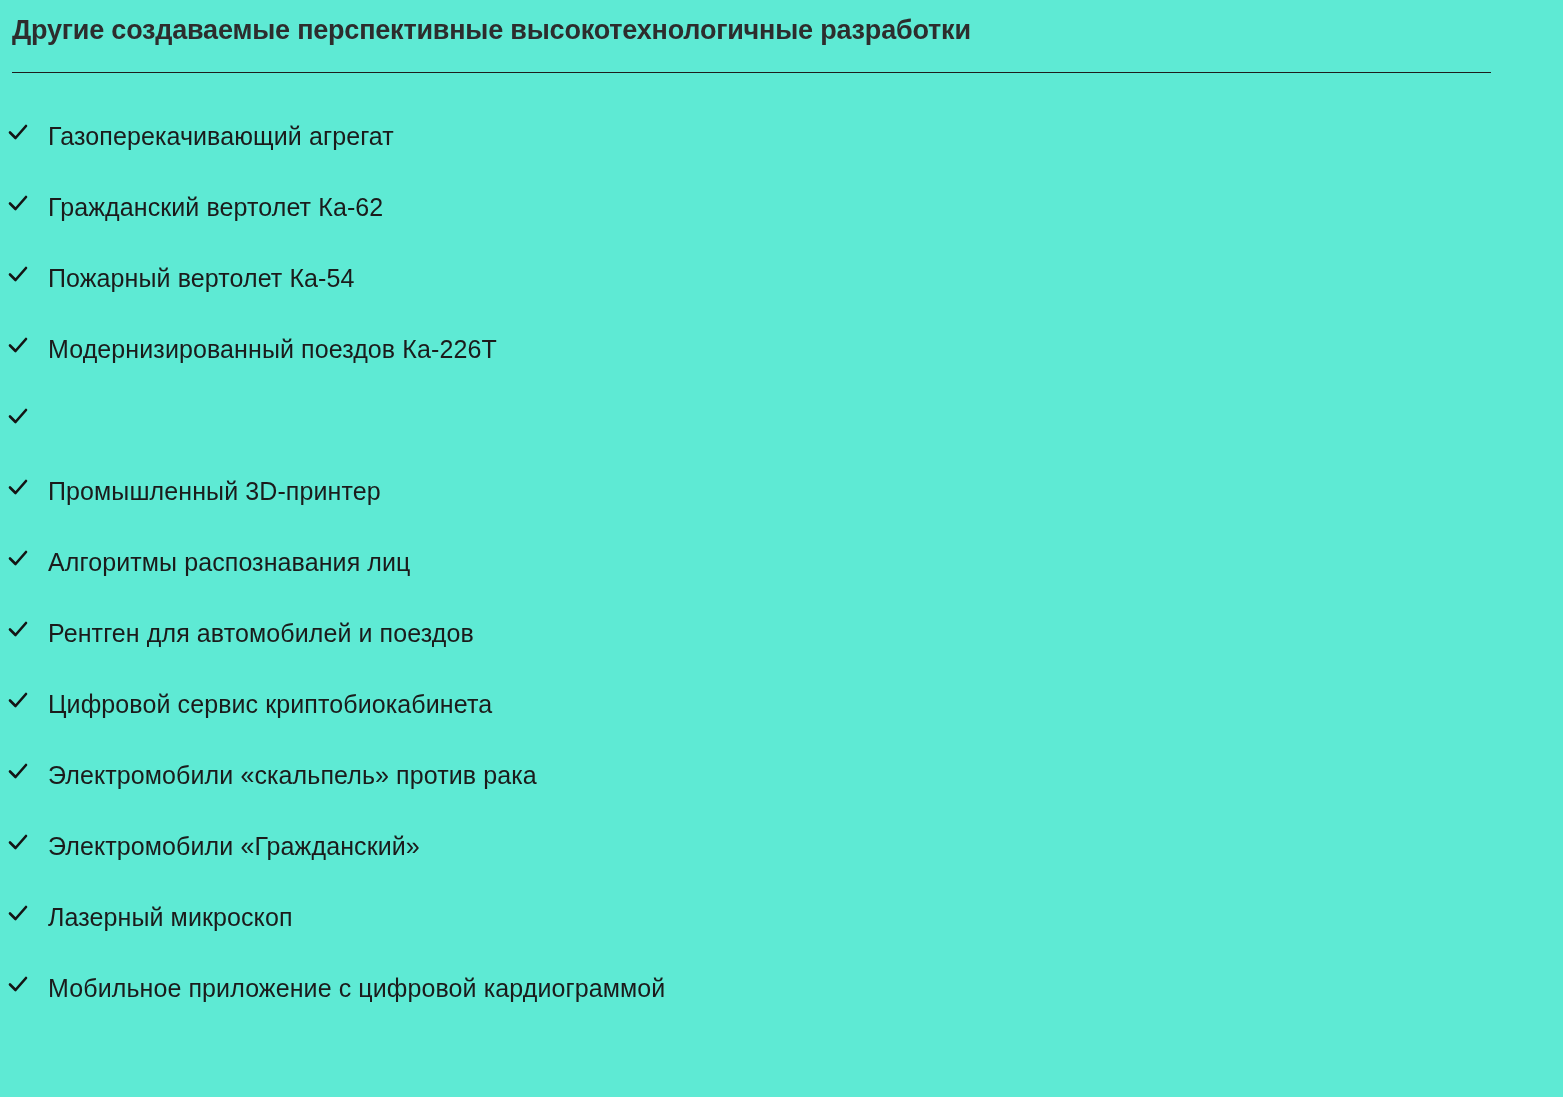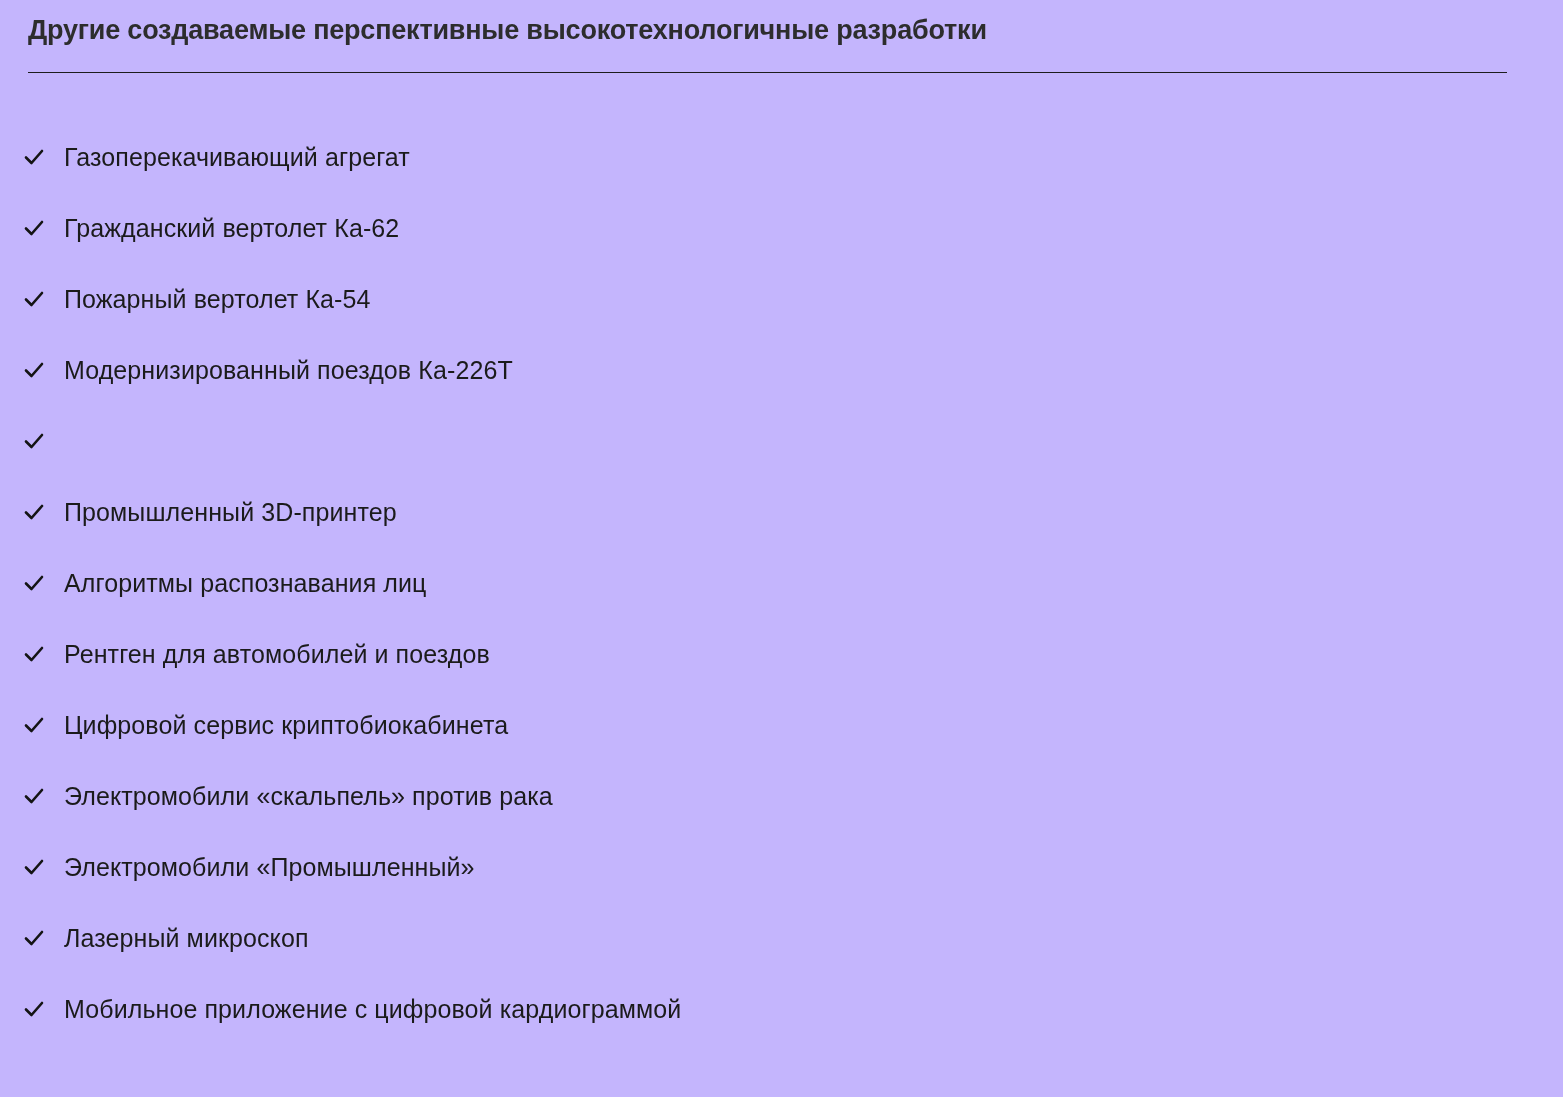--- a/index.html
+++ b/index.html
@@ -11,23 +11,23 @@
     width: 1563px;
     height: 1097px;
     font-family: "Liberation Sans", sans-serif;
     color: #2b2b2b;
     overflow: hidden;
   }
   .page {
     position: relative;
     width: 1563px;
     height: 1097px;
-    background: #c4b5fd;
+    background: #5eead4;
     box-sizing: border-box;
-    padding: 0 28px;
+    padding: 0 12px;
   }
   .title {
     font-size: 27px;
     font-weight: bold;
     letter-spacing: -0.2px;
     color: #2d2d2d;
     padding-top: 14px;
     line-height: 1.2;
     white-space: nowrap;
   }
@@ -38,21 +38,21 @@
     width: 1479px;
   }
   .list {
     list-style: none;
     margin: 0;
     padding: 0;
     padding-top: 48px;
   }
   .list-item {
     display: flex;
-    align-items: center;
+    align-items: flex-start;
     height: 71px;
   }
   .bullet {
     flex: 0 0 auto;
     width: 36px;
     display: flex;
     align-items: center;
     justify-content: center;
     margin-left: -12px;
     margin-right: 12px;
@@ -154,21 +154,21 @@
           </svg>
       </span>
       <span class="item-label">Электромобили «скальпель» против рака</span>
     </li>
     <li class="list-item">
       <span class="bullet">
         <svg width="22" height="22" viewBox="0 0 22 22" aria-hidden="true">
             <path d="M3 11.5 L8.5 17 L19 5" fill="none" stroke="#141414" stroke-width="2.6" stroke-linecap="round" stroke-linejoin="round"></path>
           </svg>
       </span>
-      <span class="item-label">Электромобили «Промышленный»</span>
+      <span class="item-label">Электромобили «Гражданский»</span>
     </li>
     <li class="list-item">
       <span class="bullet">
         <svg width="22" height="22" viewBox="0 0 22 22" aria-hidden="true">
             <path d="M3 11.5 L8.5 17 L19 5" fill="none" stroke="#141414" stroke-width="2.6" stroke-linecap="round" stroke-linejoin="round"></path>
           </svg>
       </span>
       <span class="item-label">Лазерный микроскоп</span>
     </li>
     <li class="list-item">

